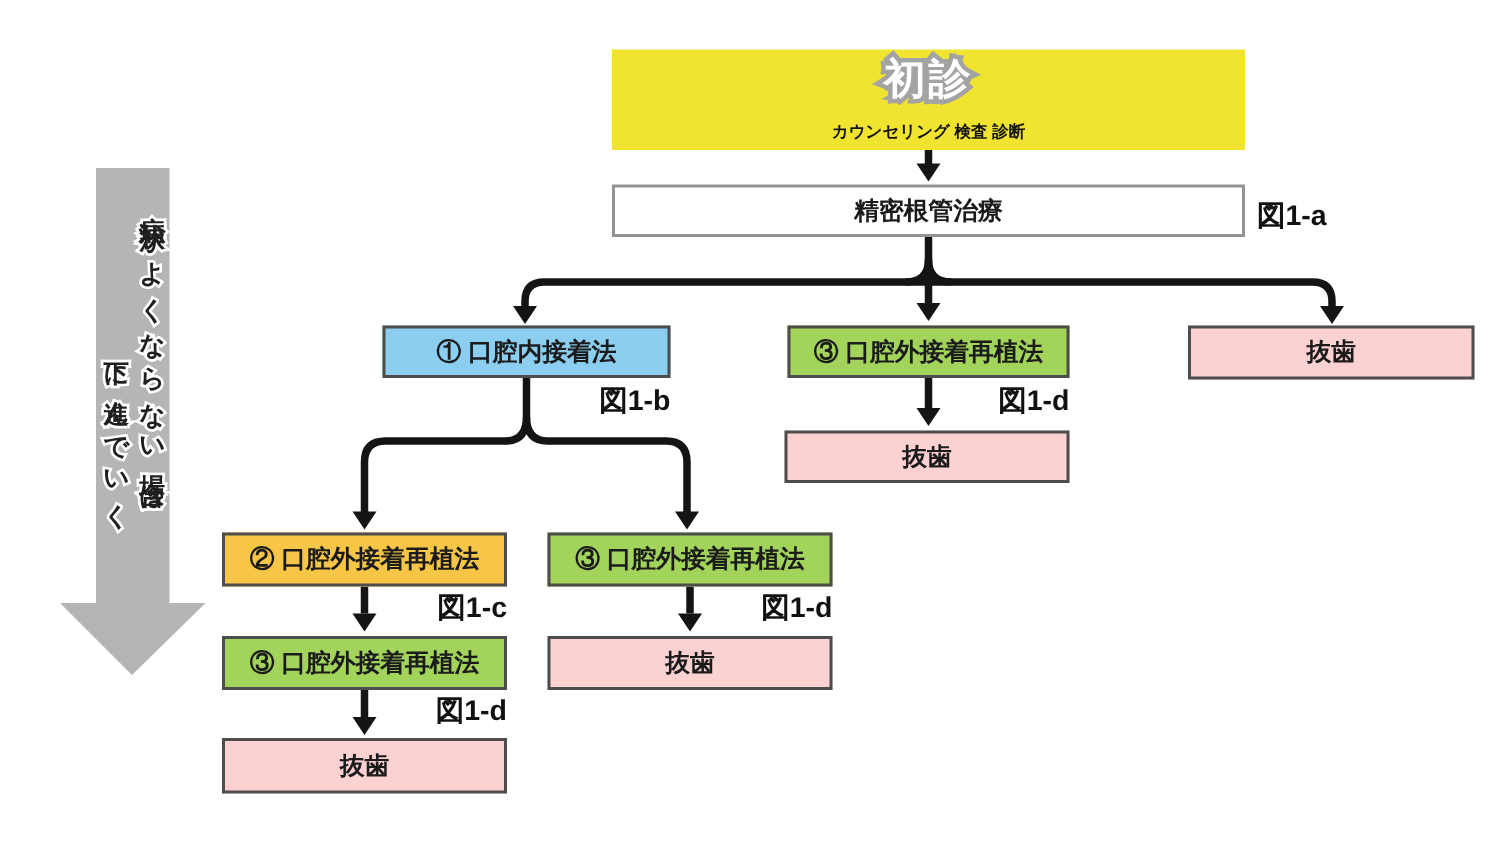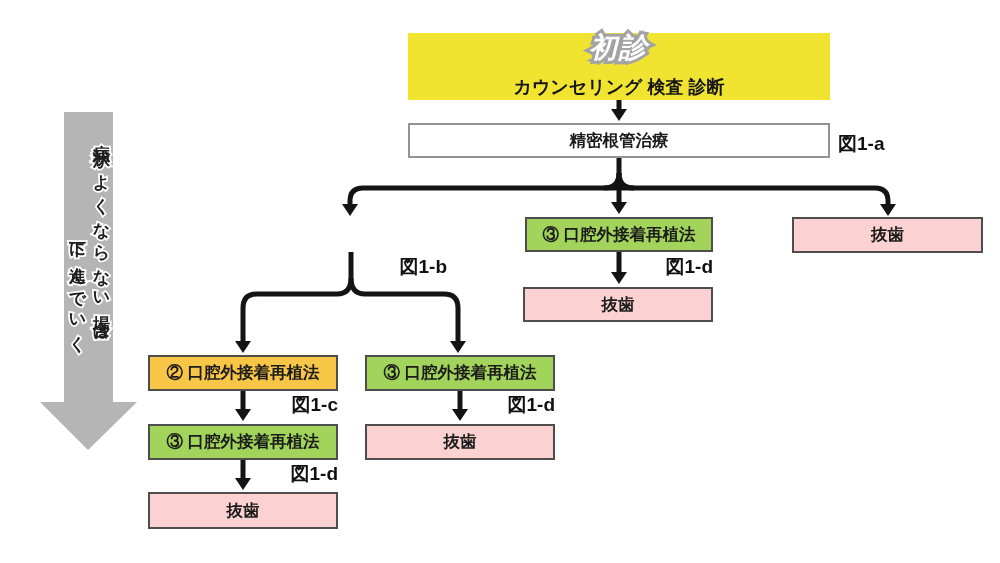--- a/index.html
+++ b/index.html
@@ -28,23 +28,23 @@
     white-space: nowrap;
   }
   .box-yellow {
     left: 408px; top: 33px; width: 422px; height: 67px;
     background: #f0e431; border: none;
     flex-direction: column; justify-content: center; gap: 2px;
   }
   .first-visit-title {
     font-size: 28px; font-weight: bold; color: #ffffff;
     -webkit-text-stroke: 6px #a3a3a3; paint-order: stroke fill;
-    letter-spacing: 2px; line-height: 1; font-style: italic;
+    letter-spacing: 2px; line-height: 1;
   }
-  .first-visit-sub { font-size: 18px; font-weight: bold; color: #141414; margin-top: 11px; }
+  .first-visit-sub { font-size: 11px; font-weight: bold; color: #141414; margin-top: 11px; }
 
   .box-white  { left: 408px; top: 123px; width: 422px; height: 35px; background: #ffffff; border: 2px solid #939393; }
   .box-blue   { left: 255px; top: 217px; width: 192px; height: 35px; background: #8bcef0; }
   .box-green-top  { left: 525px; top: 217px; width: 188px; height: 35px; background: #a2d35b; }
   .box-pink-right { left: 792px; top: 217px; width: 191px; height: 36px; background: #fcd1d2; }
   .box-pink-mid   { left: 523px; top: 287px; width: 190px; height: 35px; background: #fcd1d2; }
   .box-orange     { left: 148px; top: 355px; width: 190px; height: 36px; background: #f8c646; }
   .box-green-row2 { left: 365px; top: 355px; width: 190px; height: 36px; background: #a2d35b; }
   .box-green-left { left: 148px; top: 424px; width: 190px; height: 36px; background: #a2d35b; }
   .box-pink-row3  { left: 365px; top: 424px; width: 190px; height: 36px; background: #fcd1d2; }
@@ -132,20 +132,23 @@
   <div class="box box-yellow">
     <div class="first-visit-title">初診</div>
     <div class="first-visit-sub">カウンセリング 検査 診断</div>
   </div>
 
   <div class="box box-white">
     <span>精密根管治療</span>
   </div>
   <div class="fig fig-a">図1-a</div>
 
+  <div class="box box-blue">
+    <span>① 口腔内接着法</span>
+  </div>
   <div class="fig fig-b">図1-b</div>
 
   <div class="box box-green-top">
     <span>③ 口腔外接着再植法</span>
   </div>
   <div class="fig fig-d-top">図1-d</div>
 
   <div class="box box-pink-right">
     <span>抜歯</span>
   </div>

